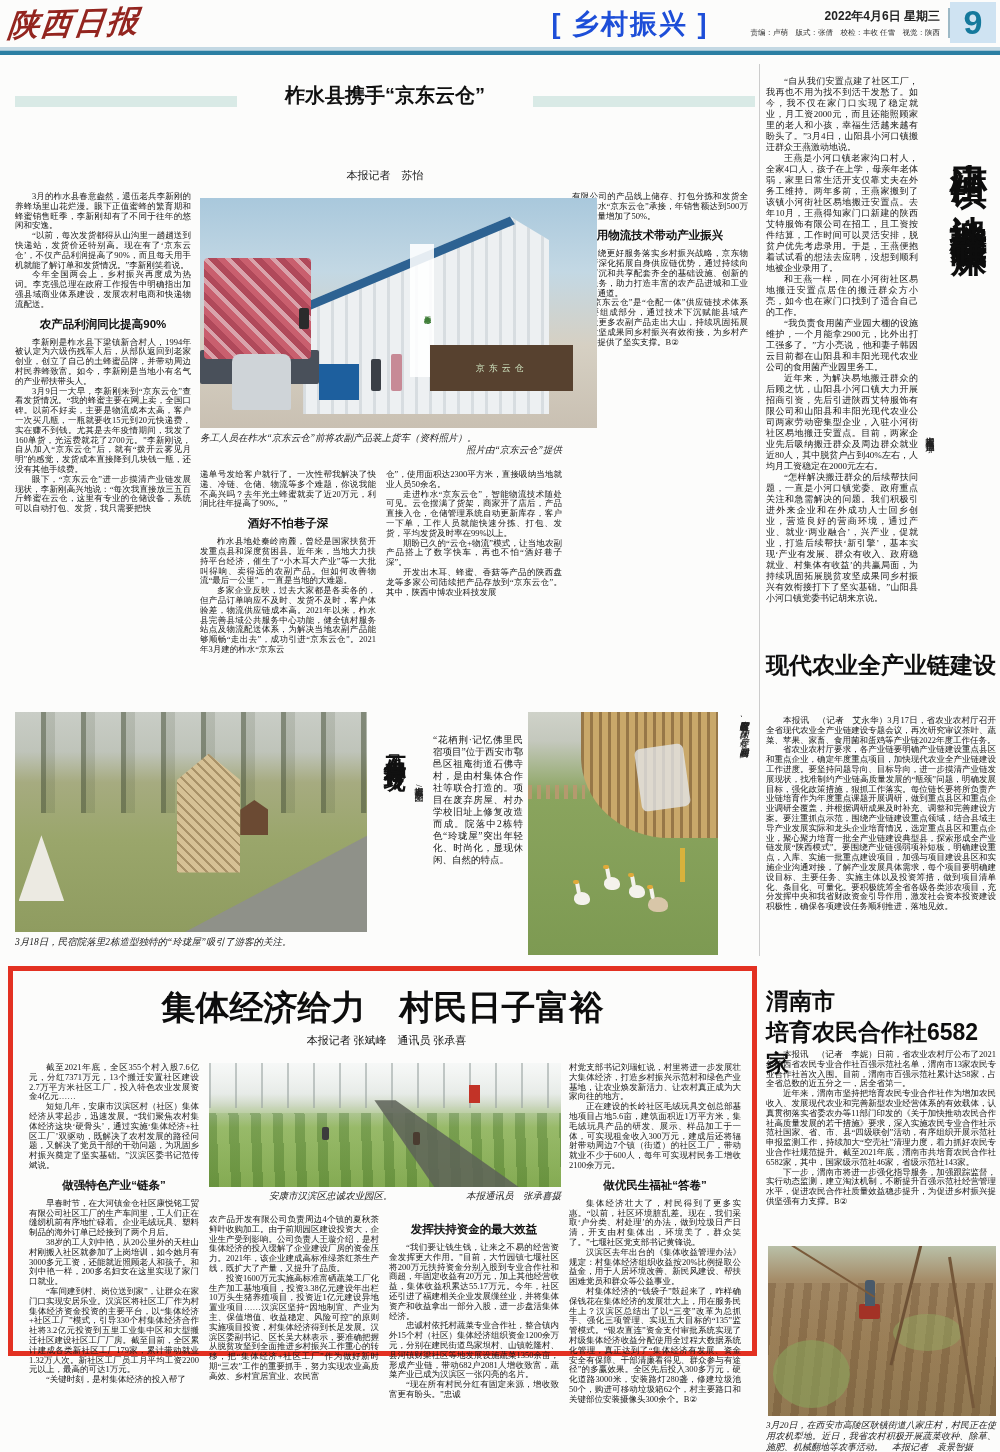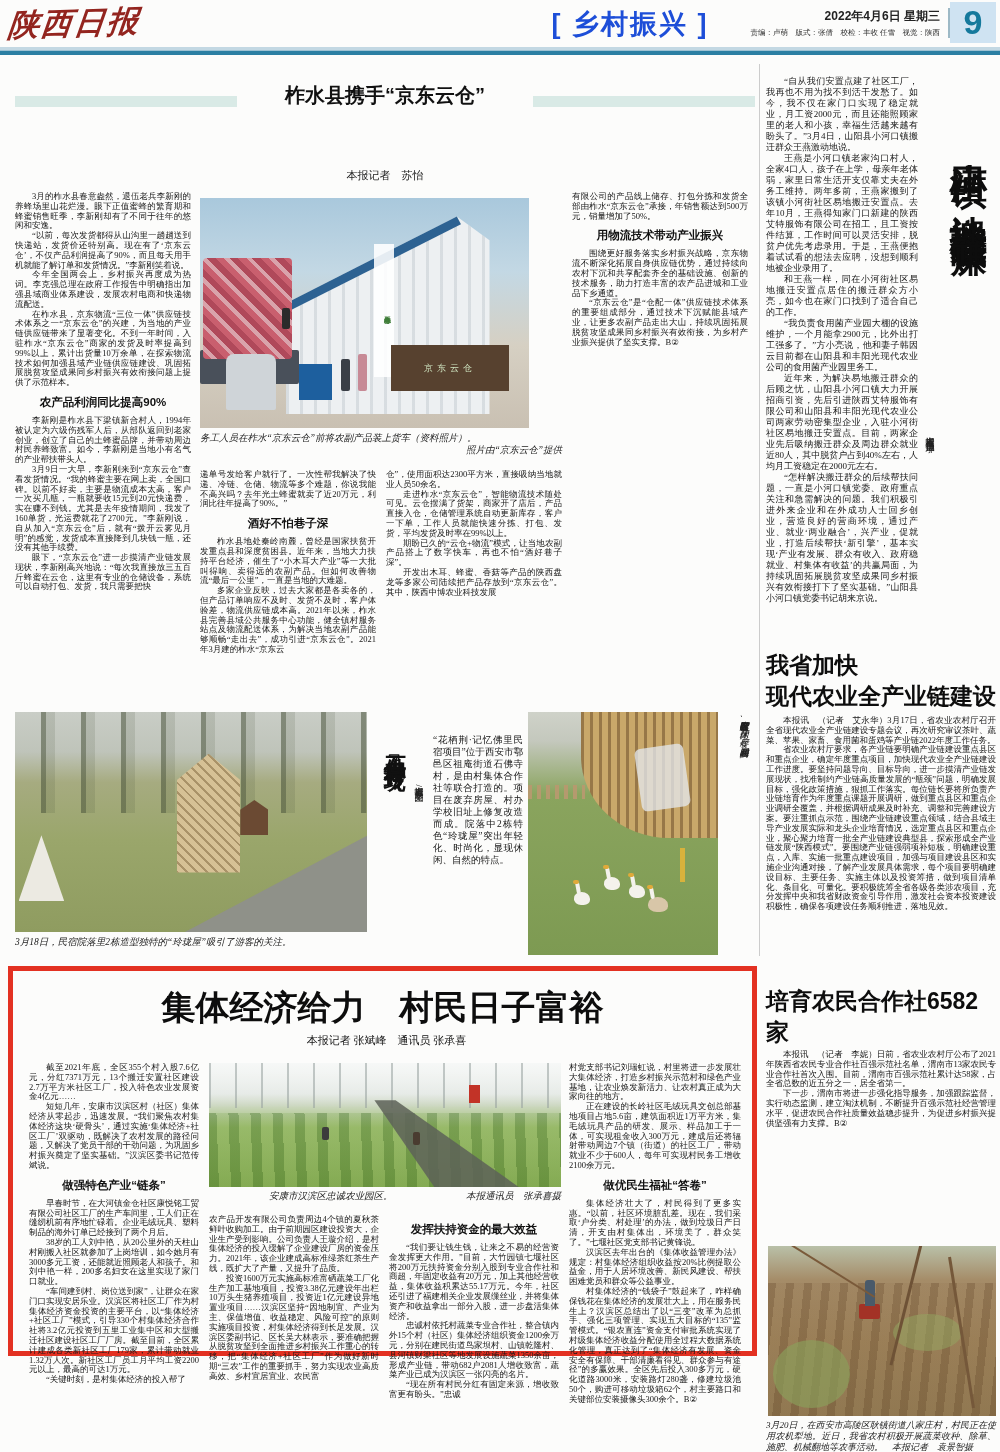--- a/index.html
+++ b/index.html
@@ -29,22 +29,22 @@
   .mcol{top:192px;width:176px;height:510px;overflow:hidden;text-align:justify;}
   .mcol-lower{top:470px;height:232px;}
   .para{font-size:8.5px;line-height:9.8px;text-indent:2em;margin:0;color:#161616;}
   .cont{text-indent:0;}
   .subhead{font-size:11.5px;font-weight:700;font-family:"Liberation Sans",sans-serif;
         text-align:center;text-indent:0;margin:7px 0 6px;color:#111;}
   
   .photo{overflow:hidden;position:absolute;}
   .cap{font-size:9.5px;font-style:italic;color:#222;line-height:12px;}
   
-  #m-photo{left:200px;top:198px;width:329px;height:230px;
-        background:linear-gradient(180deg,#a9c8dc 0%,#c3d8e4 32%,#d6d0c3 64%,#c9c0b2 100%);}
+  #m-photo{left:200px;top:198px;width:362px;height:230px;
+        background:linear-gradient(180deg,#a9c8dc 0%,#c3d8e4 32%,#d6d0c3 64%,#c9c0b2 100%);padding-left:35px;}
   .m-cap{left:200px;top:432px;width:362px;}
   
   #f-photo-1{left:15px;top:712px;width:352px;height:220px;
         background:linear-gradient(180deg,#c9cdc6 0%,#bfc4ba 18%,#a6ab80 32%,#9aa66b 58%,#8f9c60 100%);}
   .f-cap-left{left:15px;top:936px;width:352px;}
   .f-title{left:368px;top:738px;width:42px;height:220px;writing-mode:vertical-rl;
         font-size:22px;font-weight:900;letter-spacing:2px;color:#111;}
   .f-byline{left:412px;top:780px;height:160px;writing-mode:vertical-rl;font-size:9px;color:#222;}
   .f-text{left:433px;top:734px;width:90px;height:215px;font-size:9.5px;line-height:12px;
         text-align:justify;overflow:hidden;}
@@ -101,21 +101,20 @@
 
   <div class="abs kbar" style="left:15px;width:222px;"></div>
   <div class="abs kbar" style="left:533px;width:222px;"></div>
   <div class="abs kicker sans">柞水县携手“京东云仓”</div>
   <div class="abs byline-main">本报记者　苏怡</div>
 
   <div class="abs mcol" style="left:15px;">
       <div class="para">3月的柞水县春意盎然，退伍老兵李新刚的养蜂场里山花烂漫。眼下正值蜜蜂的繁育期和蜂蜜销售旺季，李新刚却有了不同于往年的悠闲和安逸。</div>
       <div class="para">“以前，每次发货都得从山沟里一趟趟送到快递站，发货价还特别高。现在有了‘京东云仓’，不仅产品利润提高了90%，而且每天用手机就能了解订单和发货情况。”李新刚笑着说。</div>
       <div class="para">今年全国两会上，乡村振兴再度成为热词。李克强总理在政府工作报告中明确指出加强县域商业体系建设，发展农村电商和快递物流配送。</div>
-      <div class="para">在柞水县，京东物流“三位一体”供应链技术体系之一“京东云仓”的兴建，为当地的产业链供应链带来了显著变化。不到一年时间，入驻柞水“京东云仓”商家的发货及时率提高到99%以上，累计出货量10万余单，在探索物流技术如何加强县域产业链供应链建设、巩固拓展脱贫攻坚成果同乡村振兴有效衔接问题上提供了示范样本。</div>
       <div class="subhead">农产品利润同比提高90%</div>
       <div class="para">李新刚是柞水县下梁镇新合村人，1994年被认定为六级伤残军人后，从部队返回到老家创业，创立了自己的土蜂蜜品牌，并带动周边村民养蜂致富。如今，李新刚是当地小有名气的产业帮扶带头人。</div>
       <div class="para">3月9日一大早，李新刚来到“京东云仓”查看发货情况。“我的蜂蜜主要在网上卖，全国口碑。以前不好卖，主要是物流成本太高，客户一次买几瓶，一瓶就要收15元到20元快递费，实在赚不到钱。尤其是去年疫情期间，我发了160单货，光运费就花了2700元。”李新刚说，自从加入“京东云仓”后，就有“拨开云雾见月明”的感觉，发货成本直接降到几块钱一瓶，还没有其他手续费。</div>
       <div class="para">眼下，“京东云仓”进一步摸清产业链发展现状，李新刚高兴地说：“每次我直接放三五百斤蜂蜜在云仓，这里有专业的仓储设备，系统可以自动打包、发货，我只需要把快</div>
     </div>
   <div class="abs mcol mcol-lower" style="left:200px;">
       <div class="para cont">递单号发给客户就行了。一次性帮我解决了快递、冷链、仓储、物流等多个难题，你说我能不高兴吗？去年光土蜂蜜就卖了近20万元，利润比往年提高了90%。”</div>
       <div class="subhead">酒好不怕巷子深</div>
       <div class="para">柞水县地处秦岭南麓，曾经是国家扶贫开发重点县和深度贫困县。近年来，当地大力扶持平台经济，催生了“小木耳大产业”等一大批叫得响、卖得远的农副产品。但如何改善物流“最后一公里”，一直是当地的大难题。</div>
       <div class="para">多家企业反映，过去大家都是各卖各的，但产品订单响应不及时、发货不及时，客户体验差，物流供应链成本高。2021年以来，柞水县完善县域公共服务中心功能，健全镇村服务站点及物流配送体系，为解决当地农副产品能够顺畅“走出去”，成功引进“京东云仓”。2021年3月建的柞水“京东云</div>
@@ -227,33 +226,34 @@
       <div class="para">王燕是小河口镇老家沟口村人，全家4口人，孩子在上学，母亲年老体弱，家里日常生活开支仅靠丈夫在外务工维持。两年多前，王燕家搬到了该镇小河街社区易地搬迁安置点。去年10月，王燕得知家门口新建的陕西艾特服饰有限公司在招工，且工资按件结算，工作时间可以灵活安排，脱贫户优先考虑录用。于是，王燕便抱着试试看的想法去应聘，没想到顺利地被企业录用了。</div>
       <div class="para">和王燕一样，同在小河街社区易地搬迁安置点居住的搬迁群众方小亮，如今也在家门口找到了适合自己的工作。</div>
       <div class="para">“我负责食用菌产业园大棚的设施维护，一个月能拿2900元，比外出打工强多了。”方小亮说，他和妻子韩因云目前都在山阳县和丰阳光现代农业公司的食用菌产业园里务工。</div>
       <div class="para">近年来，为解决易地搬迁群众的后顾之忧，山阳县小河口镇大力开展招商引资，先后引进陕西艾特服饰有限公司和山阳县和丰阳光现代农业公司两家劳动密集型企业，入驻小河街社区易地搬迁安置点。目前，两家企业先后吸纳搬迁群众及周边群众就业近80人，其中脱贫户占到40%左右，人均月工资稳定在2000元左右。</div>
       <div class="para">“怎样解决搬迁群众的后续帮扶问题，一直是小河口镇党委、政府重点关注和急需解决的问题。我们积极引进外来企业和在外成功人士回乡创业，营造良好的营商环境，通过产业、就业‘两业融合’，兴产业，促就业，打造后续帮扶‘新引擎’，基本实现‘产业有发展、群众有收入、政府稳就业、村集体有收益’的共赢局面，为持续巩固拓展脱贫攻坚成果同乡村振兴有效衔接打下了坚实基础。”山阳县小河口镇党委书记胡来京说。</div>
     </div>
   <div class="abs ra-byline">本报记者 程伟 通讯员 宁坤</div>
   <div class="abs ra-headline sans">小河口镇：让搬迁群众有钱赚</div>
 
   <div class="abs rb-head sans">
-    <div>我省加快</div>
     <div>现代农业全产业链建设</div>
   </div>
   <div class="abs rb-text">
       <div class="para">本报讯　（记者　艾永华）3月17日，省农业农村厅召开全省现代农业全产业链建设专题会议，再次研究审议茶叶、蔬菜、苹果、家畜、食用菌和蛋鸡等产业链2022年度工作任务。</div>
       <div class="para">省农业农村厅要求，各产业链要明确产业链建设重点县区和重点企业，确定年度重点项目，加快现代农业全产业链建设工作进度。要坚持问题导向、目标导向，进一步摸清产业链发展现状，找准制约产业链高质量发展的“瓶颈”问题，明确发展目标，强化政策措施，狠抓工作落实。每位链长要将所负责产业链培育作为年度重点课题开展调研，做到重点县区和重点企业调研全覆盖，并根据调研成果及时补充、调整和完善建设方案。要注重抓点示范，围绕产业链建设重点领域，结合县域主导产业发展实际和龙头企业培育情况，选定重点县区和重点企业，聚心聚力培育一批全产业链建设典型县，探索形成全产业链发展“陕西模式”。要围绕产业链强弱项补短板，明确建设重点，入库、实施一批重点建设项目，加强与项目建设县区和实施企业沟通对接，了解产业发展具体需求，每个项目要明确建设目标、主要任务、实施主体以及投资筹措，做到项目清单化、条目化、可量化。要积极统筹全省各级各类涉农项目，充分发挥中央和我省财政资金引导作用，激发社会资本投资建设积极性，确保各项建设任务顺利推进，落地见效。</div>
     </div>
 
   <div class="abs rc-head sans">
+    <div>渭南市</div>
     <div>培育农民合作社6582家</div>
   </div>
   <div class="abs rc-text">
       <div class="para">本报讯　（记者　李妮）日前，省农业农村厅公布了2021年陕西省农民专业合作社百强示范社名单，渭南市13家农民专业合作社首次入围。目前，渭南市百强示范社累计达58家，占全省总数的近五分之一，居全省第一。</div>
+      <div class="para">近年来，渭南市坚持把培育农民专业合作社作为增加农民收入、发展现代农业和完善新型农业经营体系的有效载体，认真贯彻落实省委农办等11部门印发的《关于加快推动农民合作社高质量发展的若干措施》要求，深入实施农民专业合作社示范社国家、省、市、县“四级联创”活动，有序组织开展示范社申报监测工作，持续加大“空壳社”清理力度，着力抓好农民专业合作社规范提升。截至2021年底，渭南市共培育农民合作社6582家，其中，国家级示范社46家，省级示范社143家。</div>
       <div class="para">下一步，渭南市将进一步强化指导服务，加强跟踪监督，实行动态监测，建立淘汰机制，不断提升百强示范社经营管理水平，促进农民合作社质量效益稳步提升，为促进乡村振兴提供坚强有力支撑。B②</div>
     </div>
 
   <div class="photo" id="r-photo">
     <div class="ph" style="left:0;top:22%;width:100%;height:78%;background:repeating-linear-gradient(96deg,rgba(110,80,50,.4) 0 8px,rgba(150,120,85,.25) 8px 18px);"></div>
     <div class="ph" style="left:2%;top:55%;width:34%;height:40%;background:#8aa05a;border-radius:50%;opacity:.65;"></div>
     <div class="ph" style="left:55%;top:40%;width:30%;height:22%;background:#93a862;border-radius:50%;opacity:.5;"></div>
     <div class="ph" style="left:40%;top:34%;width:9%;height:9%;background:#a33226;border-radius:2px;"></div>
     <div class="ph" style="left:42.5%;top:20%;width:4.5%;height:15%;background:#4a5a6a;border-radius:3px 3px 0 0;"></div>
     <div class="ph" style="left:-4%;top:10%;width:55%;height:2px;background:#7a5a3a;transform:rotate(32deg);"></div>

